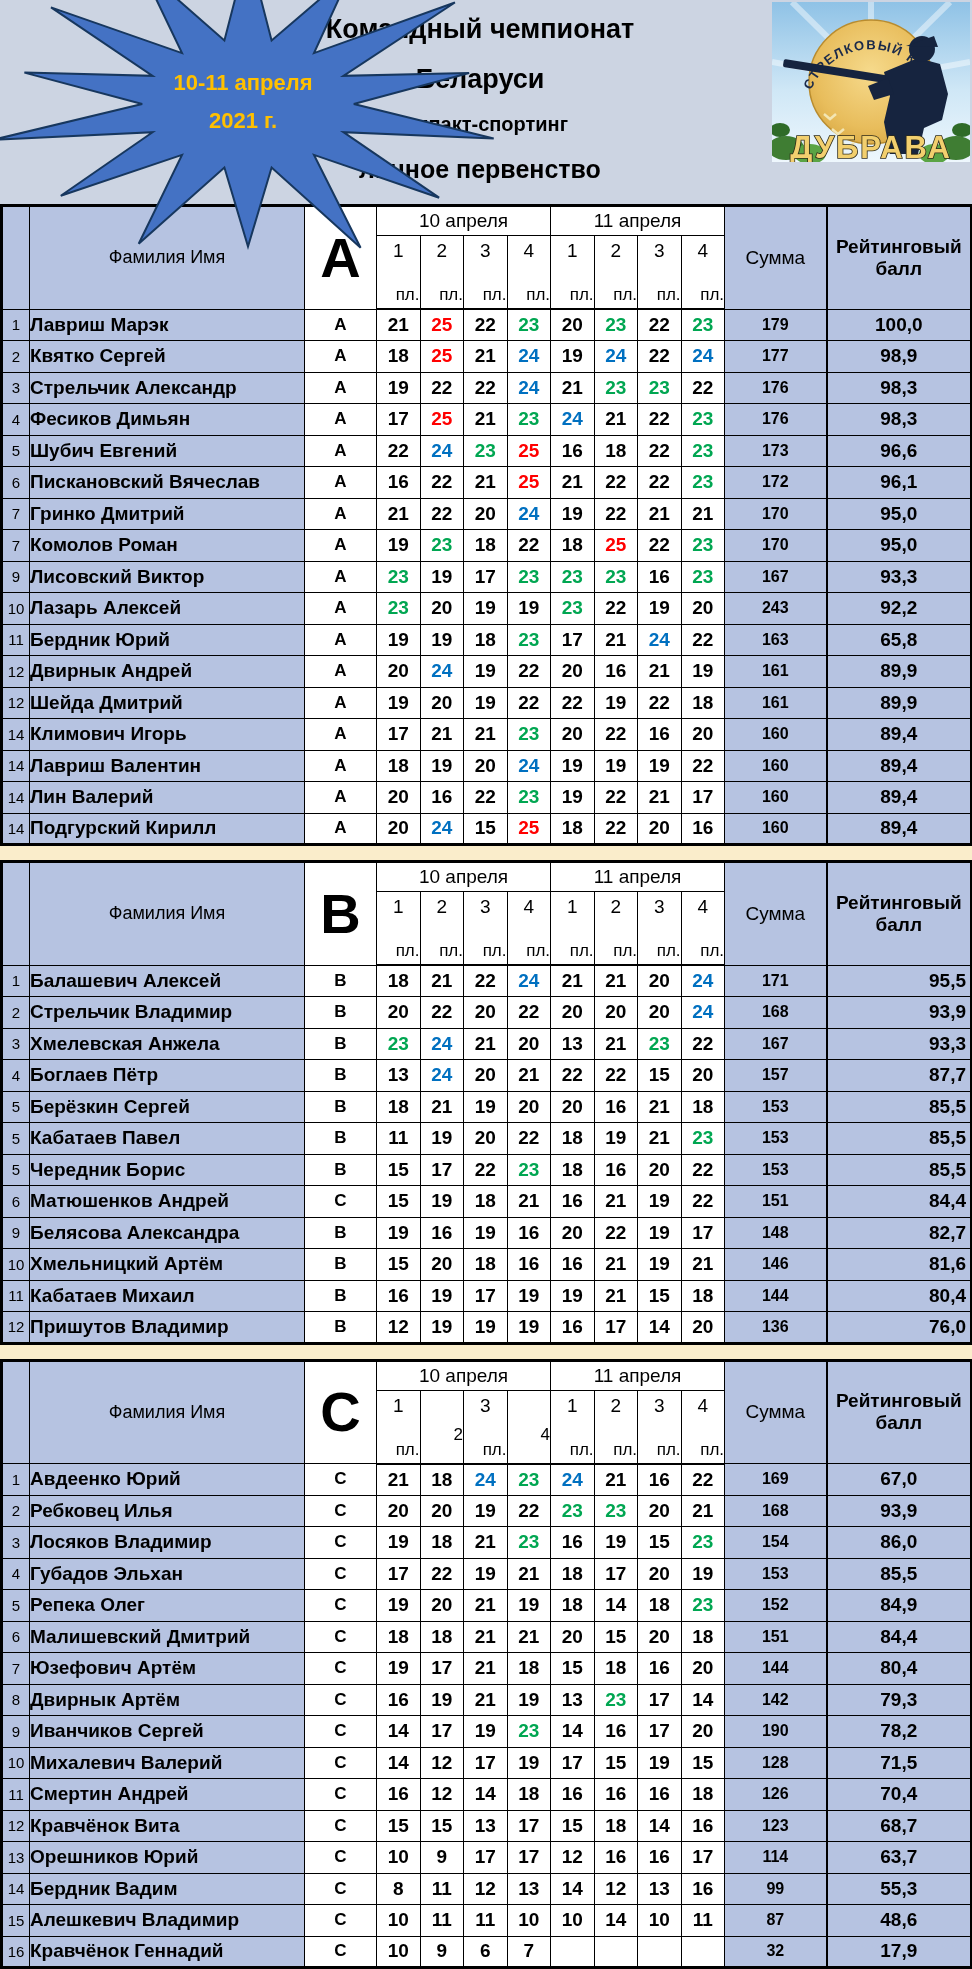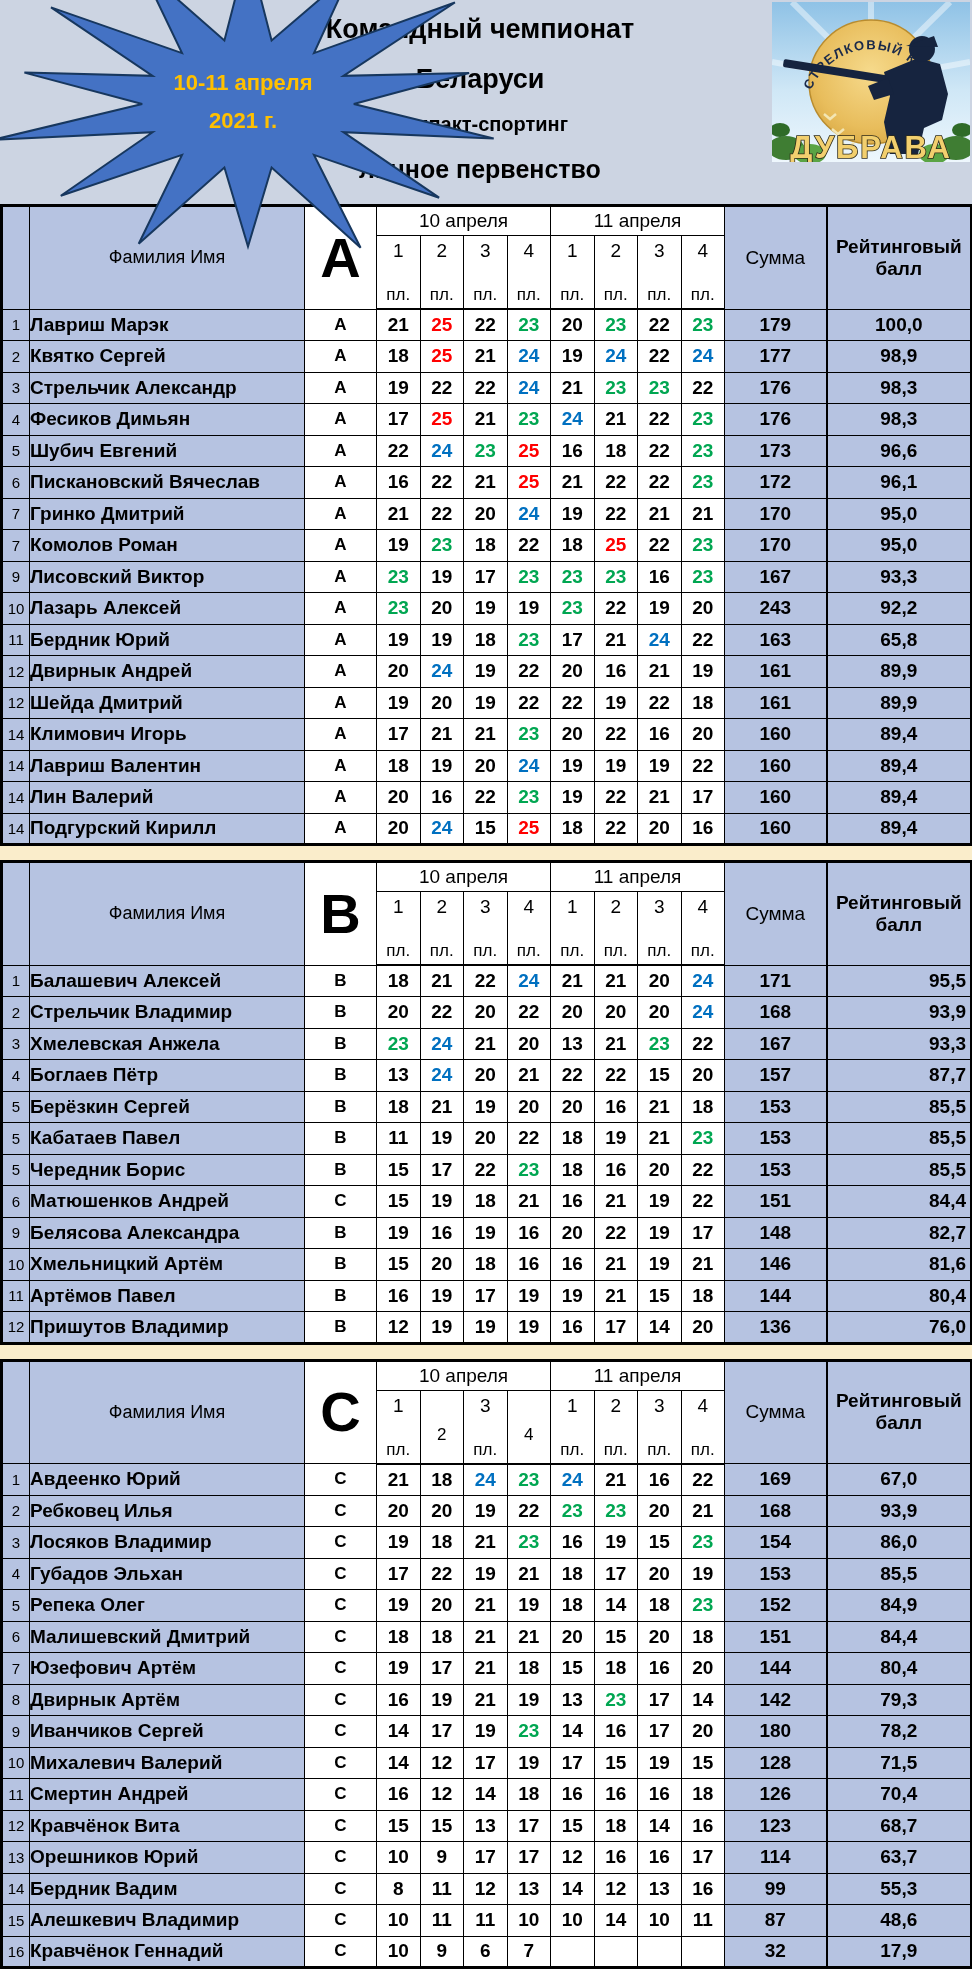--- a/index.html
+++ b/index.html
@@ -26,29 +26,29 @@
   table.results td{border:1.6px solid #000;overflow:hidden;white-space:nowrap;padding:0;vertical-align:middle;}
   .blue{background:#b6c3e1;}
   .white{background:#ffffff;}
   tr.hr1{height:30px;}
   tr.hr2{height:62px;}
   tr.data{height:31.5px;}
   td.hname{font-size:18px;text-align:center;}
   td.hletter{font-size:56px;font-weight:bold;text-align:center;line-height:56px;}
   td.hdate{font-size:19px;text-align:center;}
   td.hsub .l1{font-size:19px;line-height:30px;text-align:center;}
-  td.hsub .l2{font-size:17px;line-height:26px;text-align:center;margin-top:16px;}
+  td.hsub .l2{font-size:17px;line-height:26px;text-align:right;margin-top:16px;}
   td.hsum{font-size:19px;text-align:center;}
   td.hrating{font-size:19px;font-weight:bold;text-align:center;border-left-width:2.5px !important;}
   tr.hr2 td{border-bottom:2.6px solid #000;}
   td.num{font-size:15px;text-align:center;}
   td.name{font-size:19px;font-weight:bold;padding-left:6px;}
   td.letter{font-size:17px;font-weight:bold;text-align:center;}
   td.score{font-size:19px;font-weight:bold;text-align:center;}
-  td.sum{font-size:19px;font-weight:bold;text-align:center;}
+  td.sum{font-size:16px;font-weight:bold;text-align:center;}
   td.rating{font-size:19px;font-weight:bold;text-align:center;border-left-width:2.5px !important;}
   .sep{height:14px;background:#faedcb;}
   .sep.last{border-bottom:4px solid #000;}
 </style>
 </head>
 <body>
 
 <div class="page">
 
   <div class="banner">
@@ -646,21 +646,21 @@
             <td class="white score">16</td>
             <td class="white score">16</td>
             <td class="white score">21</td>
             <td class="white score">19</td>
             <td class="white score">21</td>
             <td class="blue sum">146</td>
             <td class="blue rating" style="text-align: right; padding-right: 4px;">81,6</td>
           </tr>
           <tr class="data">
             <td class="blue num">11</td>
-            <td class="blue name">Артёмов Павел</td>
+            <td class="blue name">Кабатаев Михаил</td>
             <td class="white letter">В</td>
             <td class="white score">16</td>
             <td class="white score">19</td>
             <td class="white score">17</td>
             <td class="white score">19</td>
             <td class="white score">19</td>
             <td class="white score">21</td>
             <td class="white score">15</td>
             <td class="white score">18</td>
             <td class="blue sum">144</td>
@@ -872,21 +872,21 @@
             <td class="blue name">Иванчиков Сергей</td>
             <td class="white letter">С</td>
             <td class="white score">14</td>
             <td class="white score">17</td>
             <td class="white score">19</td>
             <td class="white score" style="color: rgb(0, 166, 81);">23</td>
             <td class="white score">14</td>
             <td class="white score">16</td>
             <td class="white score">17</td>
             <td class="white score">20</td>
-            <td class="blue sum">180</td>
+            <td class="blue sum">190</td>
             <td class="blue rating">78,2</td>
           </tr>
           <tr class="data">
             <td class="blue num">10</td>
             <td class="blue name">Михалевич Валерий</td>
             <td class="white letter">С</td>
             <td class="white score">14</td>
             <td class="white score">12</td>
             <td class="white score">17</td>
             <td class="white score">19</td>

